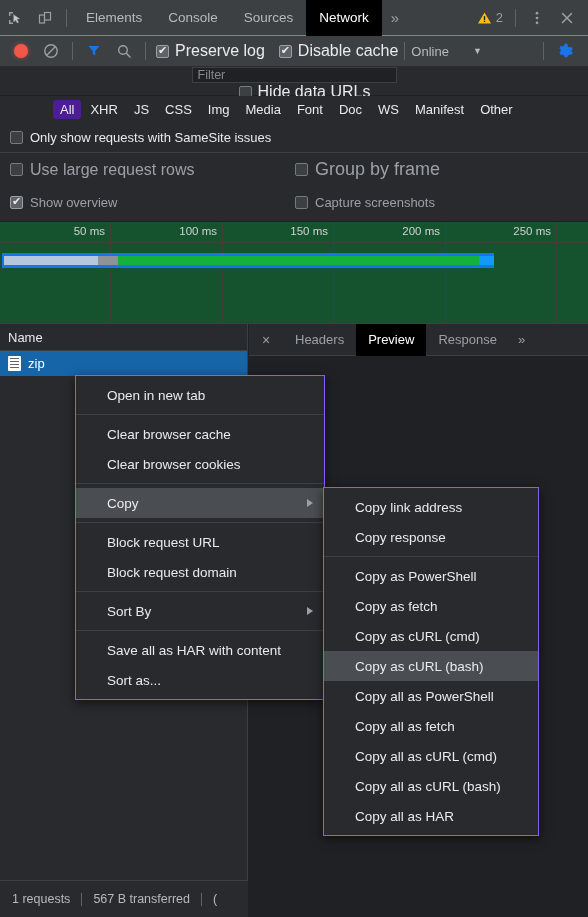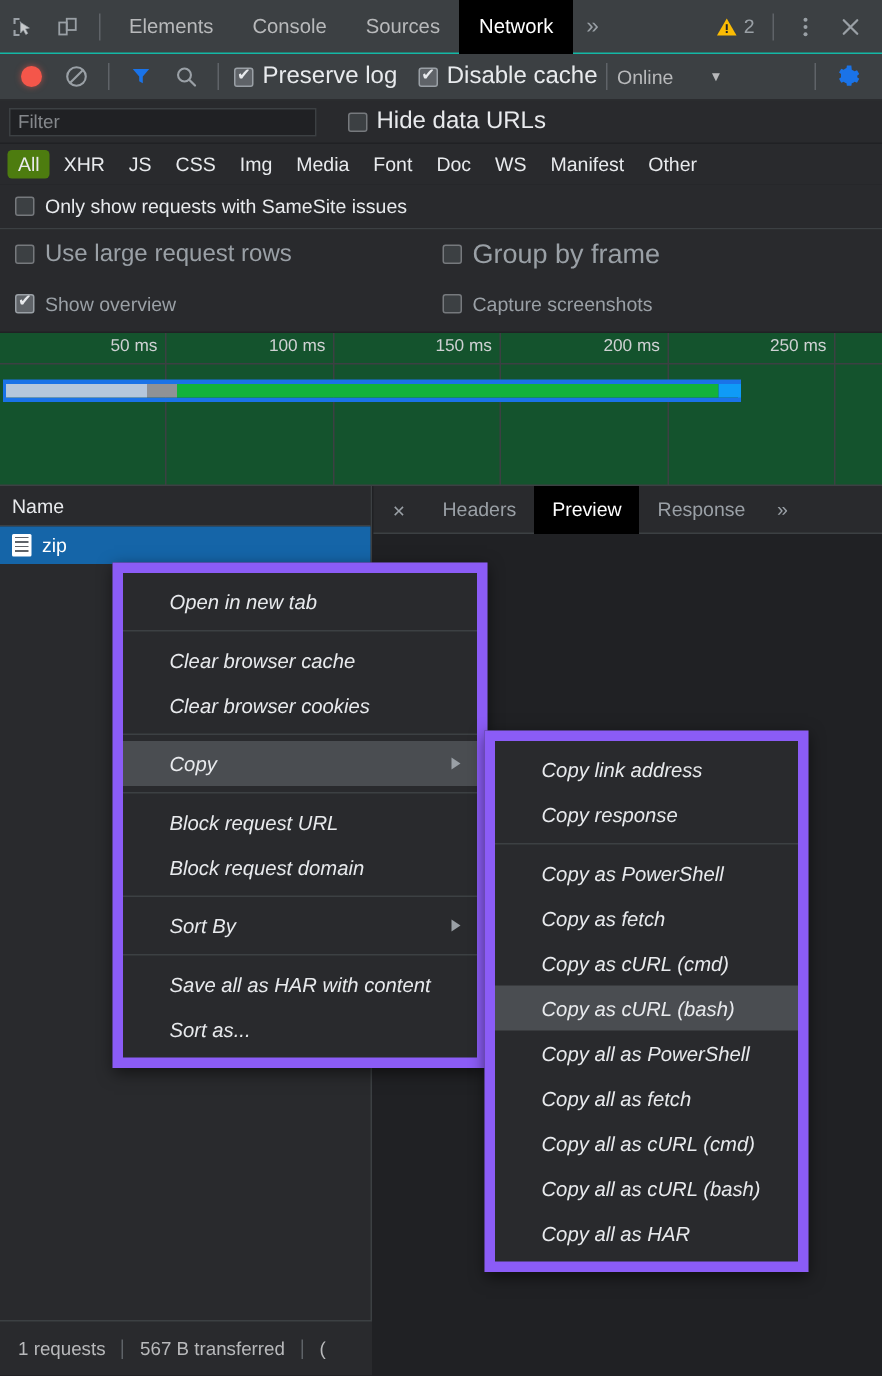--- a/index.html
+++ b/index.html
@@ -51,35 +51,36 @@
   .chk.dim { border-color: #76797d; background: #3c4043; }
   .cbrow { display: flex; align-items: center; gap: 6px; flex: none; }
   .cbrow .lbl { color: #e8eaed; font-size: 16px; }
   .onlinesel { display: flex; align-items: center; gap: 24px; color: #b8b9bb; font-size: 13px; }
 
   
   .filterrow {
     position: absolute; left: 0; top: 67px; width: 588px; height: 29px;
     background: #292a2d; display: flex; align-items: center; padding: 0 6px;
     border-bottom: 1px solid #202124;
+    flex-direction: column;
   }
   .filterinput {
     width: 205px; height: 19px; background: #202124; border: 1px solid #3c4043;
     color: #9aa0a6; font-size: 12.5px; padding: 0 5px; line-height: 17px;
     font-family: "Liberation Sans", sans-serif;
   }
   .filterinput::placeholder { color: #85888c; }
 
   
   .typerow {
     position: absolute; left: 0; top: 96px; width: 588px; height: 27px;
     background: #292a2d; display: flex; align-items: center; padding-left: 5px; gap: 2px;
   }
   .typeitem { color: #e8eaed; font-size: 13px; padding: 2px 7px; border-radius: 3px; }
-  .typeitem.sel { background: #4d7c0f; }
+  .typeitem.sel { background: #4c1d95; margin-left: 48px; }
 
   
   .samesiterow {
     position: absolute; left: 0; top: 123px; width: 588px; height: 30px;
     background: #292a2d; display: flex; align-items: center; padding-left: 10px; gap: 7px;
     border-bottom: 1px solid #3c4043;
   }
 
   
   .setrows { position: absolute; left: 0; top: 153px; width: 588px; height: 68px; background: #292a2d; }
@@ -121,22 +122,22 @@
   .dtab.active { background: #000; color: #fff; }
 
   
   .statusbar { position: absolute; left: 0; bottom: 0; width: 248px; height: 37px;
                background: #292a2d; border-top: 1px solid #3c4043;
                display: flex; align-items: center; padding-left: 12px; gap: 11px; }
   .statusbar .st { color: #b8b9bb; font-size: 12.5px; white-space: nowrap; }
   .stsep { width: 1px; height: 13px; background: #5f6368; flex: none; }
 
   
-  .ctxmenu { position: absolute; background: #292a2d; border: 7px solid #8b5cf6;
-             box-shadow: 0 3px 10px rgba(0,0,0,.55); padding: 4px 0; z-index: 40; font-style: italic; }
+  .ctxmenu { position: absolute; background: #292a2d; border: 1px solid #8b5cf6;
+             box-shadow: 0 3px 10px rgba(0,0,0,.55); padding: 4px 0; z-index: 40; }
   #ctx-main { left: 75px; top: 375px; width: 250px; }
   #ctx-sub  { left: 323px; top: 487px; width: 216px; }
   .mi { height: 30px; display: flex; align-items: center; padding: 0 12px 0 31px;
         color: #e8eaed; font-size: 13.5px; position: relative; white-space: nowrap; }
   .mi.hl { background: #4a4d51; }
   .mi .arrow { position: absolute; right: 11px; top: 50%; transform: translateY(-50%);
                width: 0; height: 0; border-left: 6px solid #9aa0a6;
                border-top: 4px solid transparent; border-bottom: 4px solid transparent; }
   .msep { height: 1px; background: #3c4043; margin: 4px 0; }
 </style>

